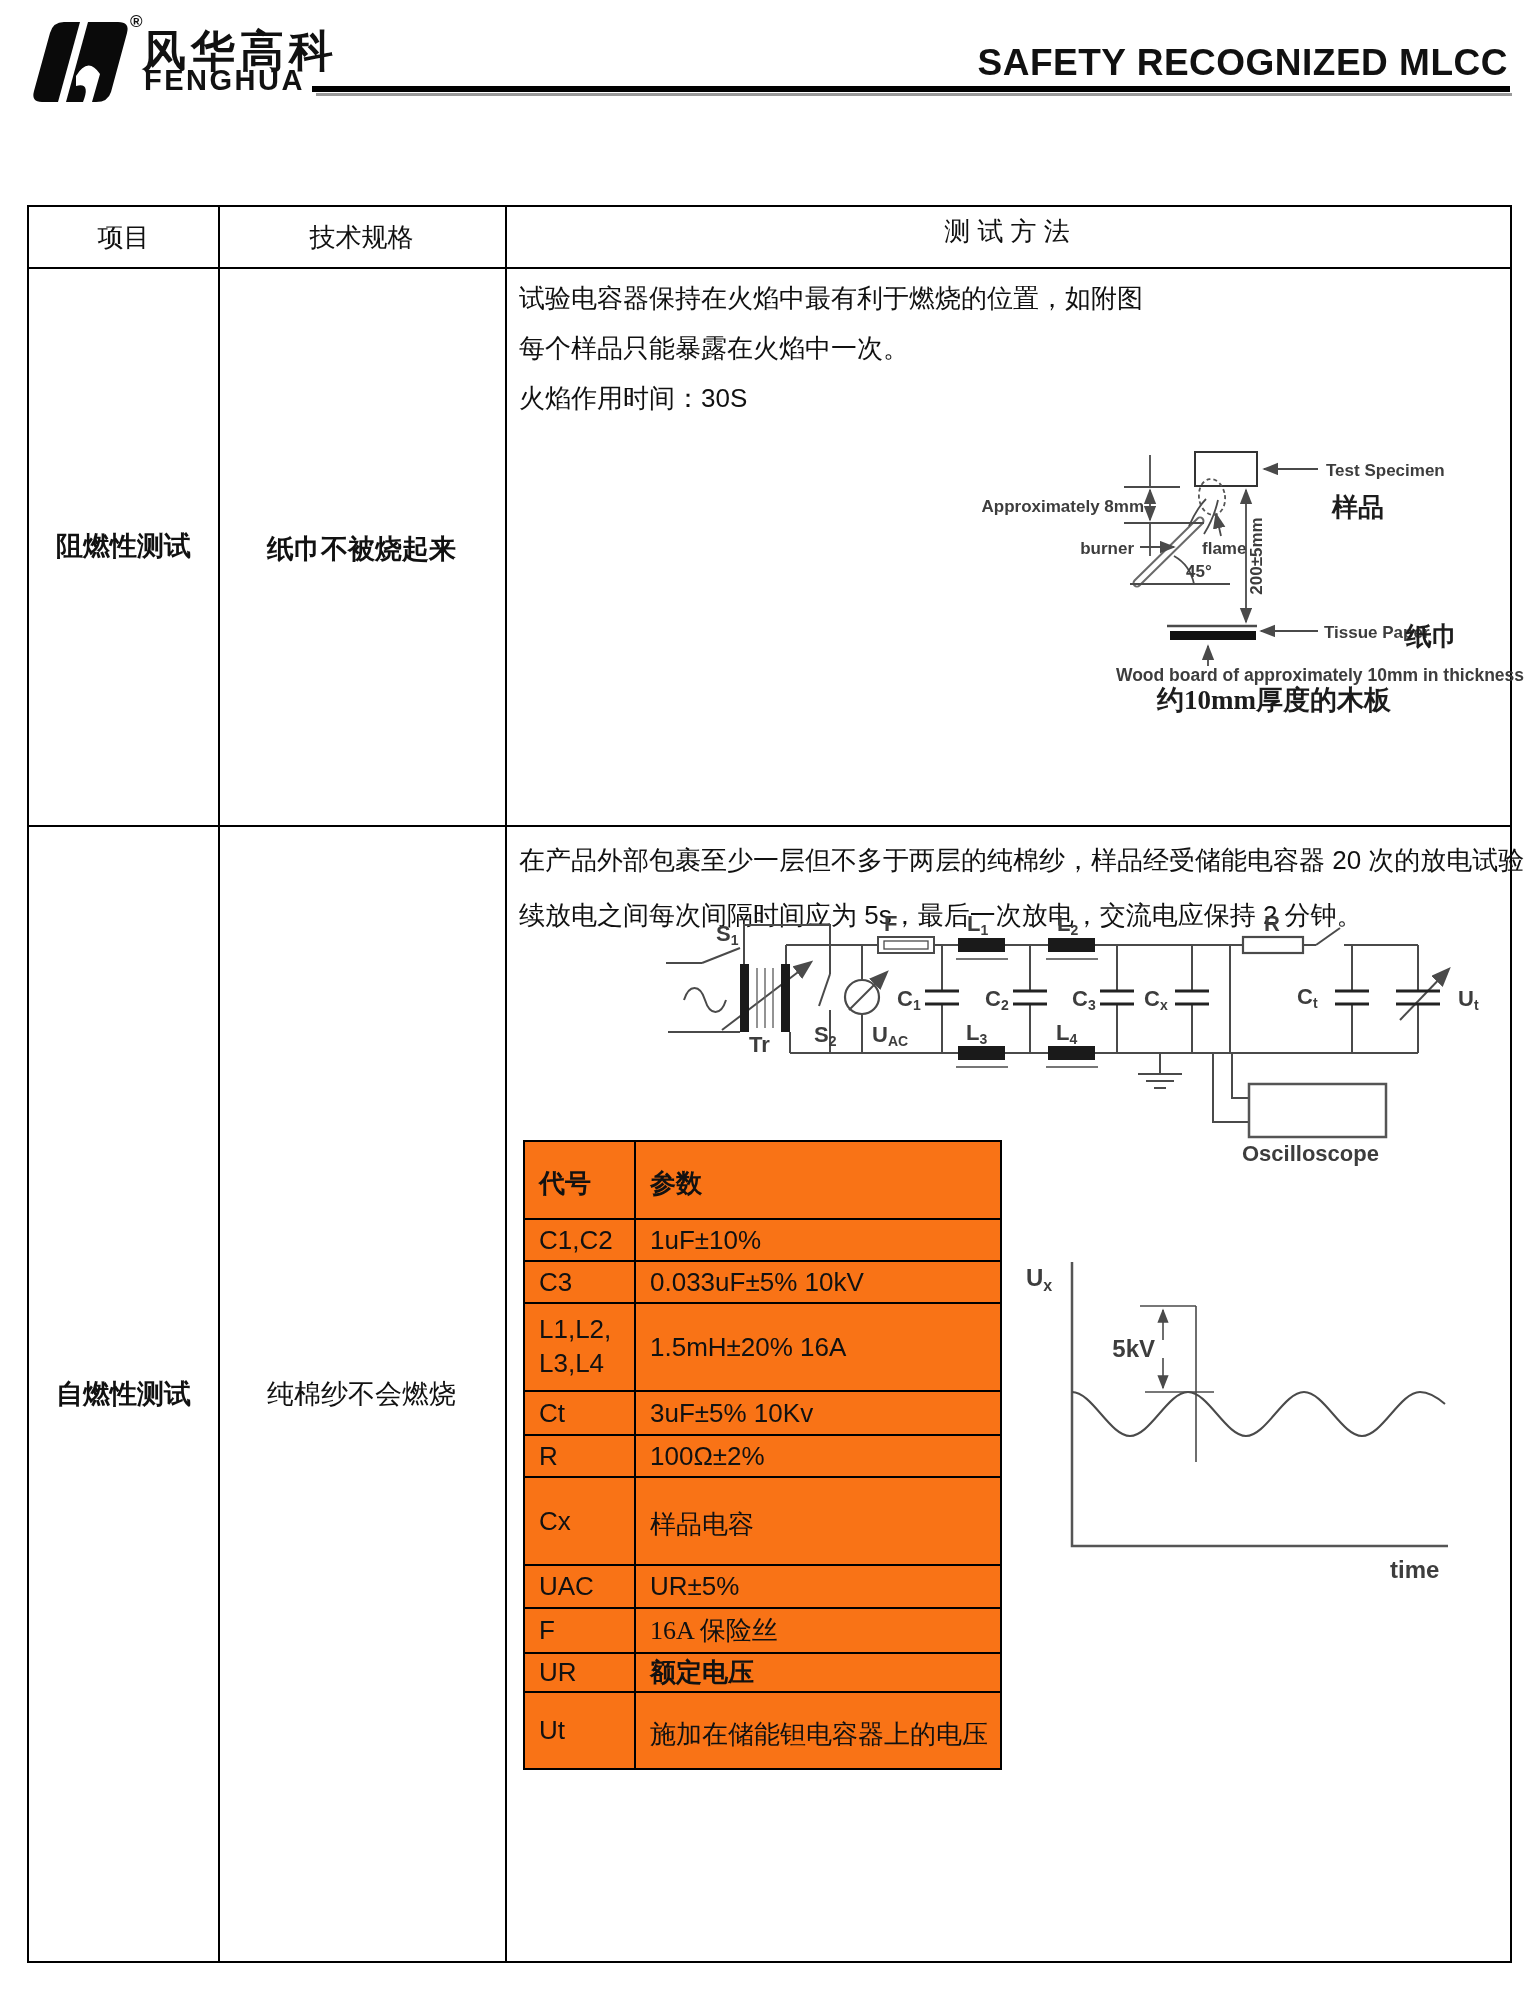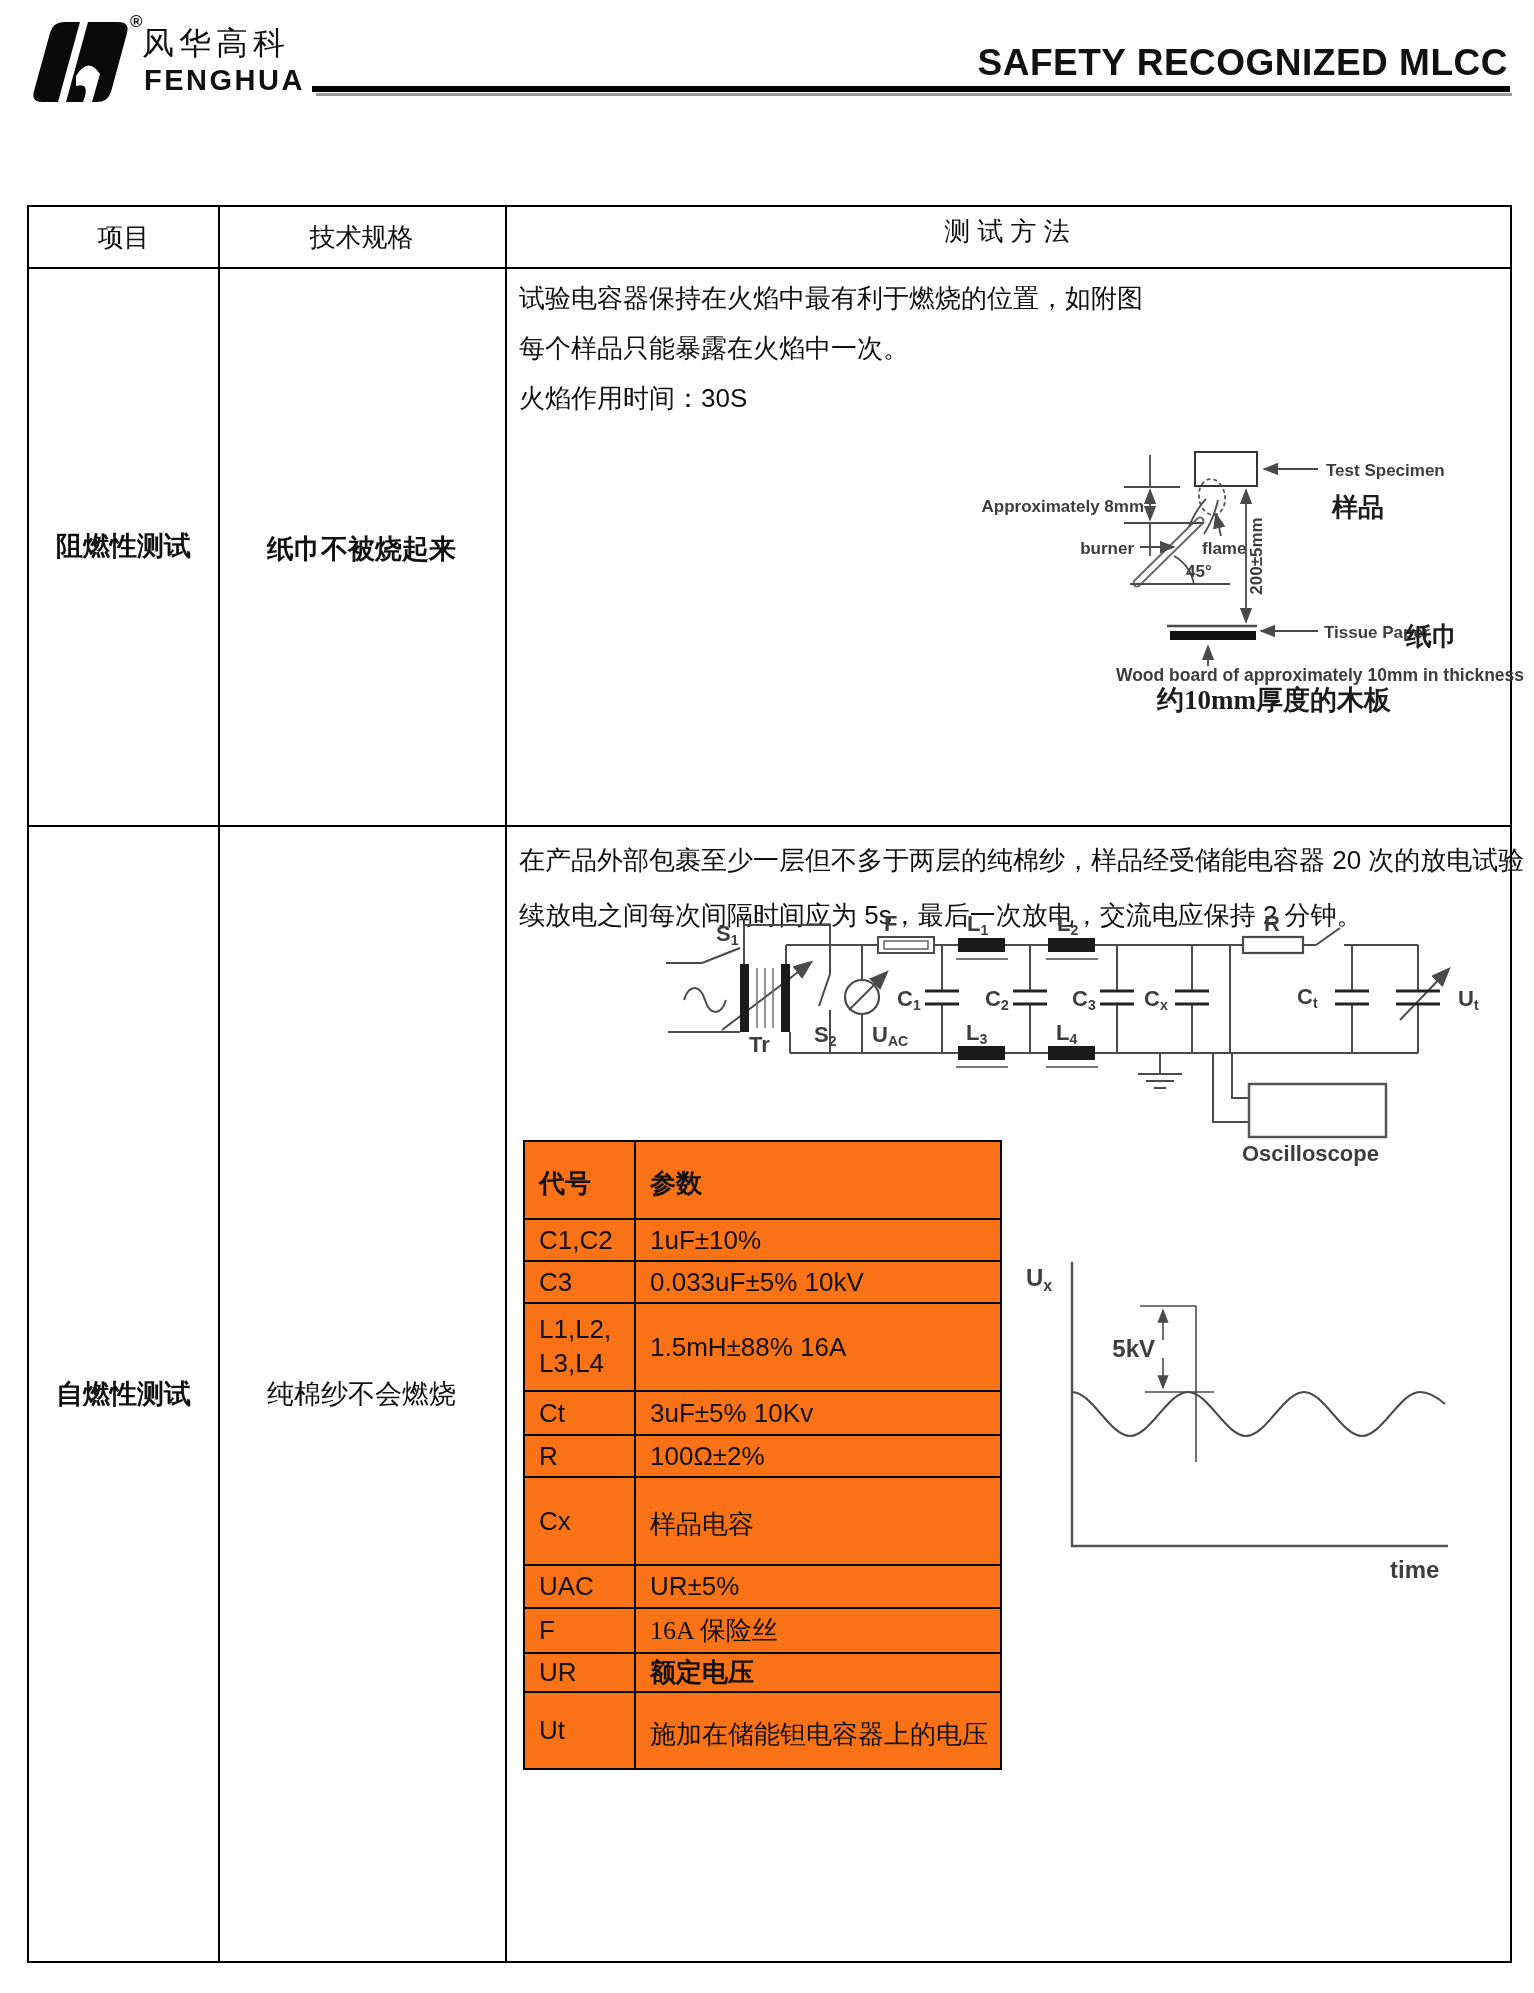--- a/index.html
+++ b/index.html
@@ -1,21 +1,21 @@
 <!DOCTYPE html>
 <html><head>
 <meta charset="utf-8">
 <style>
   html,body{margin:0;padding:0;background:#e8e8e8;}
   .page{position:relative;width:1534px;height:1993px;background:#ffffff;margin:0 auto;
         font-family:"Liberation Sans",sans-serif;color:#111;overflow:hidden;}
   
   .logo-mark{position:absolute;left:28px;top:14px;}
   .reg{position:absolute;left:130px;top:12px;font-size:17px;font-weight:bold;}
-  .logo-cn{position:absolute;left:142px;top:22px;font-size:32px;font-weight:normal;letter-spacing:5px;}
+  .logo-cn{position:absolute;left:142px;top:22px;font-size:44px;font-weight:bold;letter-spacing:5px;}
   .logo-en{position:absolute;left:144px;top:64px;font-size:29px;font-weight:bold;letter-spacing:2.5px;}
   .doc-title{position:absolute;right:26px;top:42px;font-size:37px;font-weight:bold;letter-spacing:.5px;}
   .rule-black{position:absolute;left:312px;top:86px;width:1198px;height:6px;background:#000;}
   .rule-gray{position:absolute;left:316px;top:93px;width:1196px;height:3px;background:#9a9a9a;}
   
   .main-table{position:absolute;left:27px;top:205px;width:1485px;height:1758px;border:2.5px solid #000;box-sizing:border-box;}
   .vline{position:absolute;top:0;bottom:0;width:2px;background:#000;}
   .hline{position:absolute;left:0;right:0;height:2px;background:#000;}
   .cell{position:absolute;display:flex;align-items:center;justify-content:center;box-sizing:border-box;}
   .hdr{font-size:26px;}
@@ -257,21 +257,21 @@
           <td>C3</td>
           <td>0.033uF±5% 10kV</td>
         </tr>
         <tr class="rh3">
           <td>
                 <div class="twoline">
                   <div>L1,L2,</div>
                   <div>L3,L4</div>
                 </div>
               </td>
-          <td>1.5mH±88% 16A</td>
+          <td>1.5mH±20% 16A</td>
         </tr>
         <tr class="rh4">
           <td>Ct</td>
           <td>3uF±5% 10Kv</td>
         </tr>
         <tr class="rh5">
           <td>R</td>
           <td>100Ω±2%</td>
         </tr>
         <tr class="rh6">

